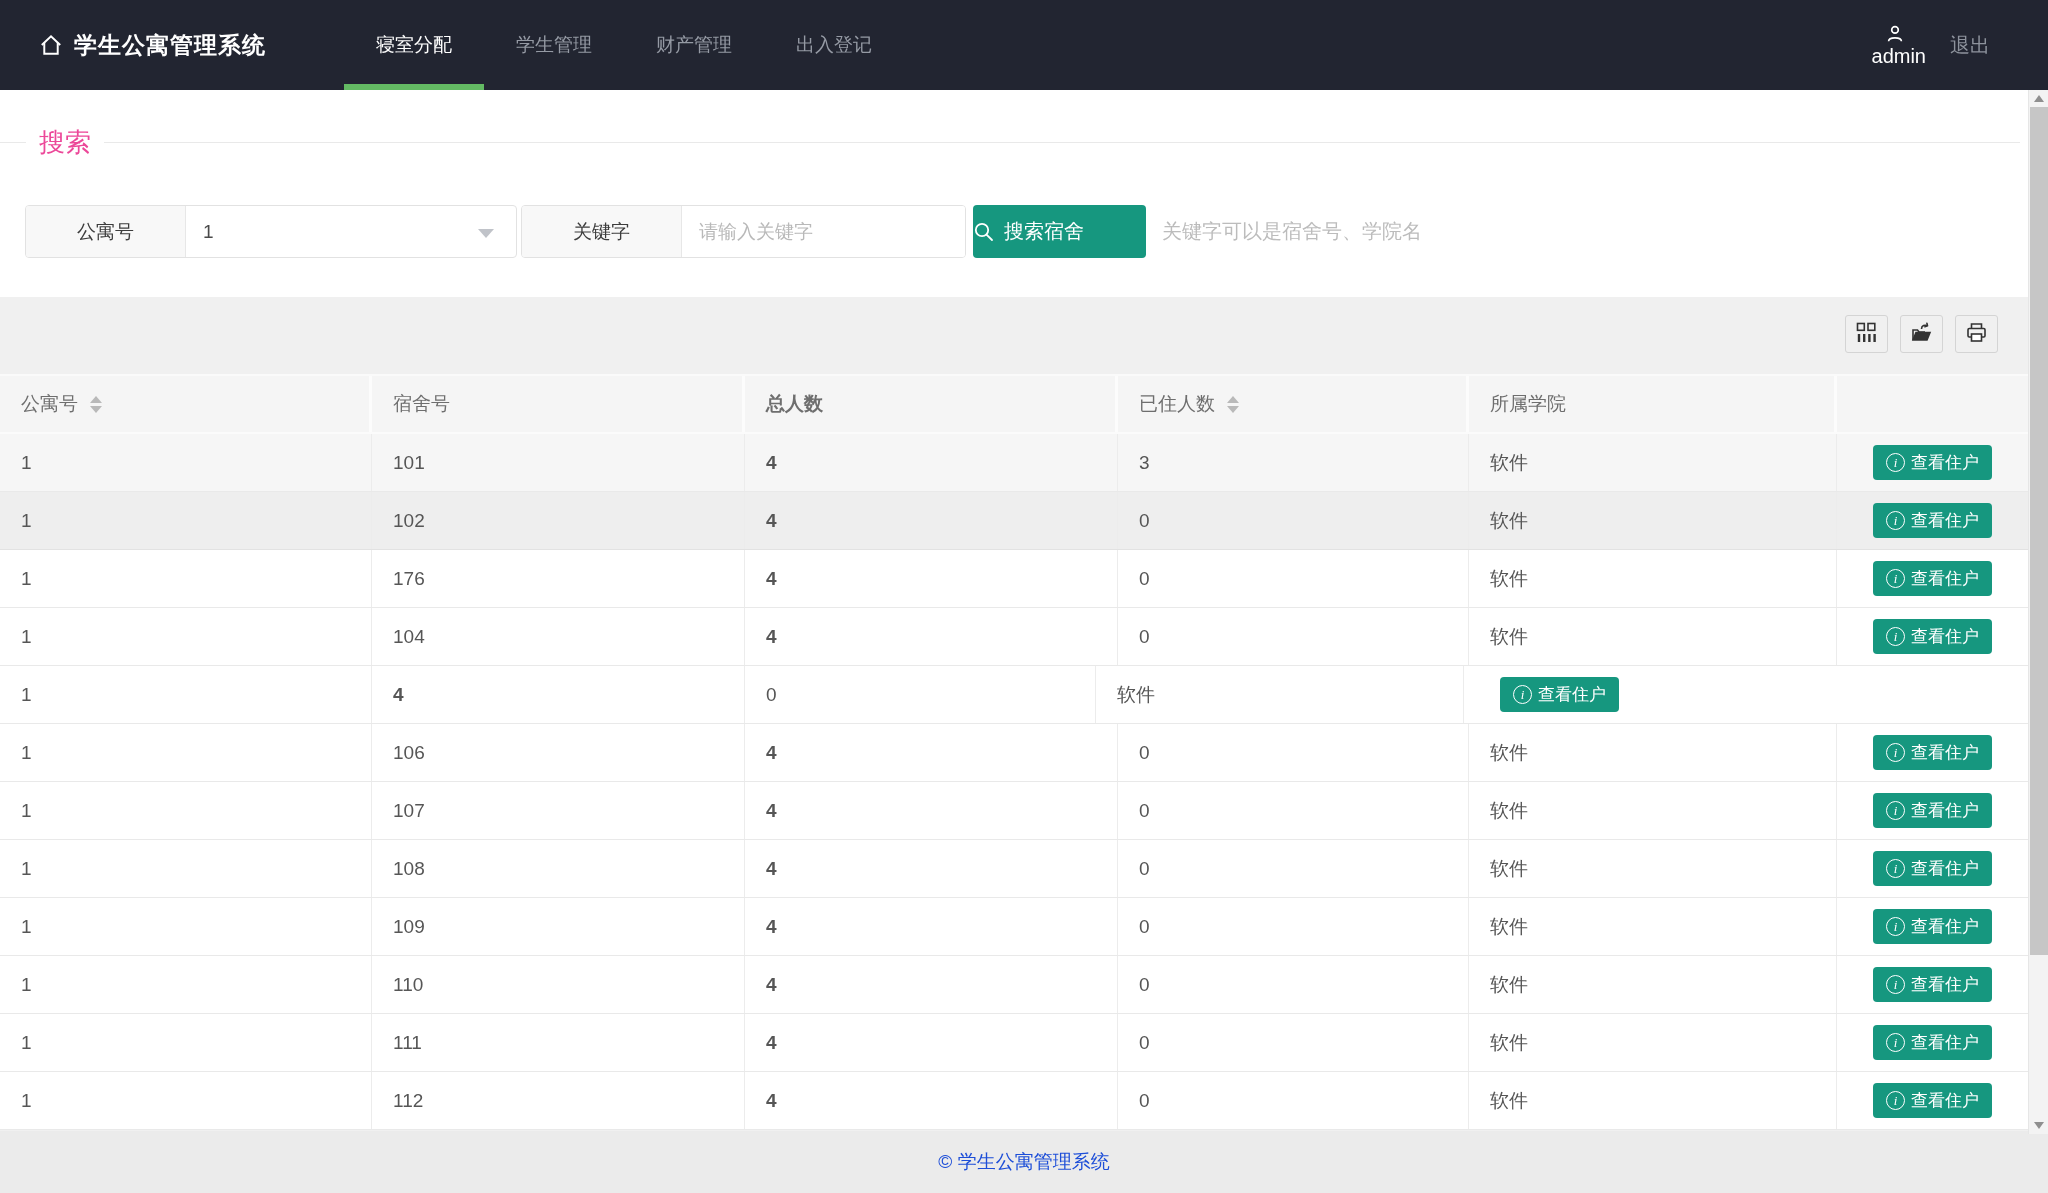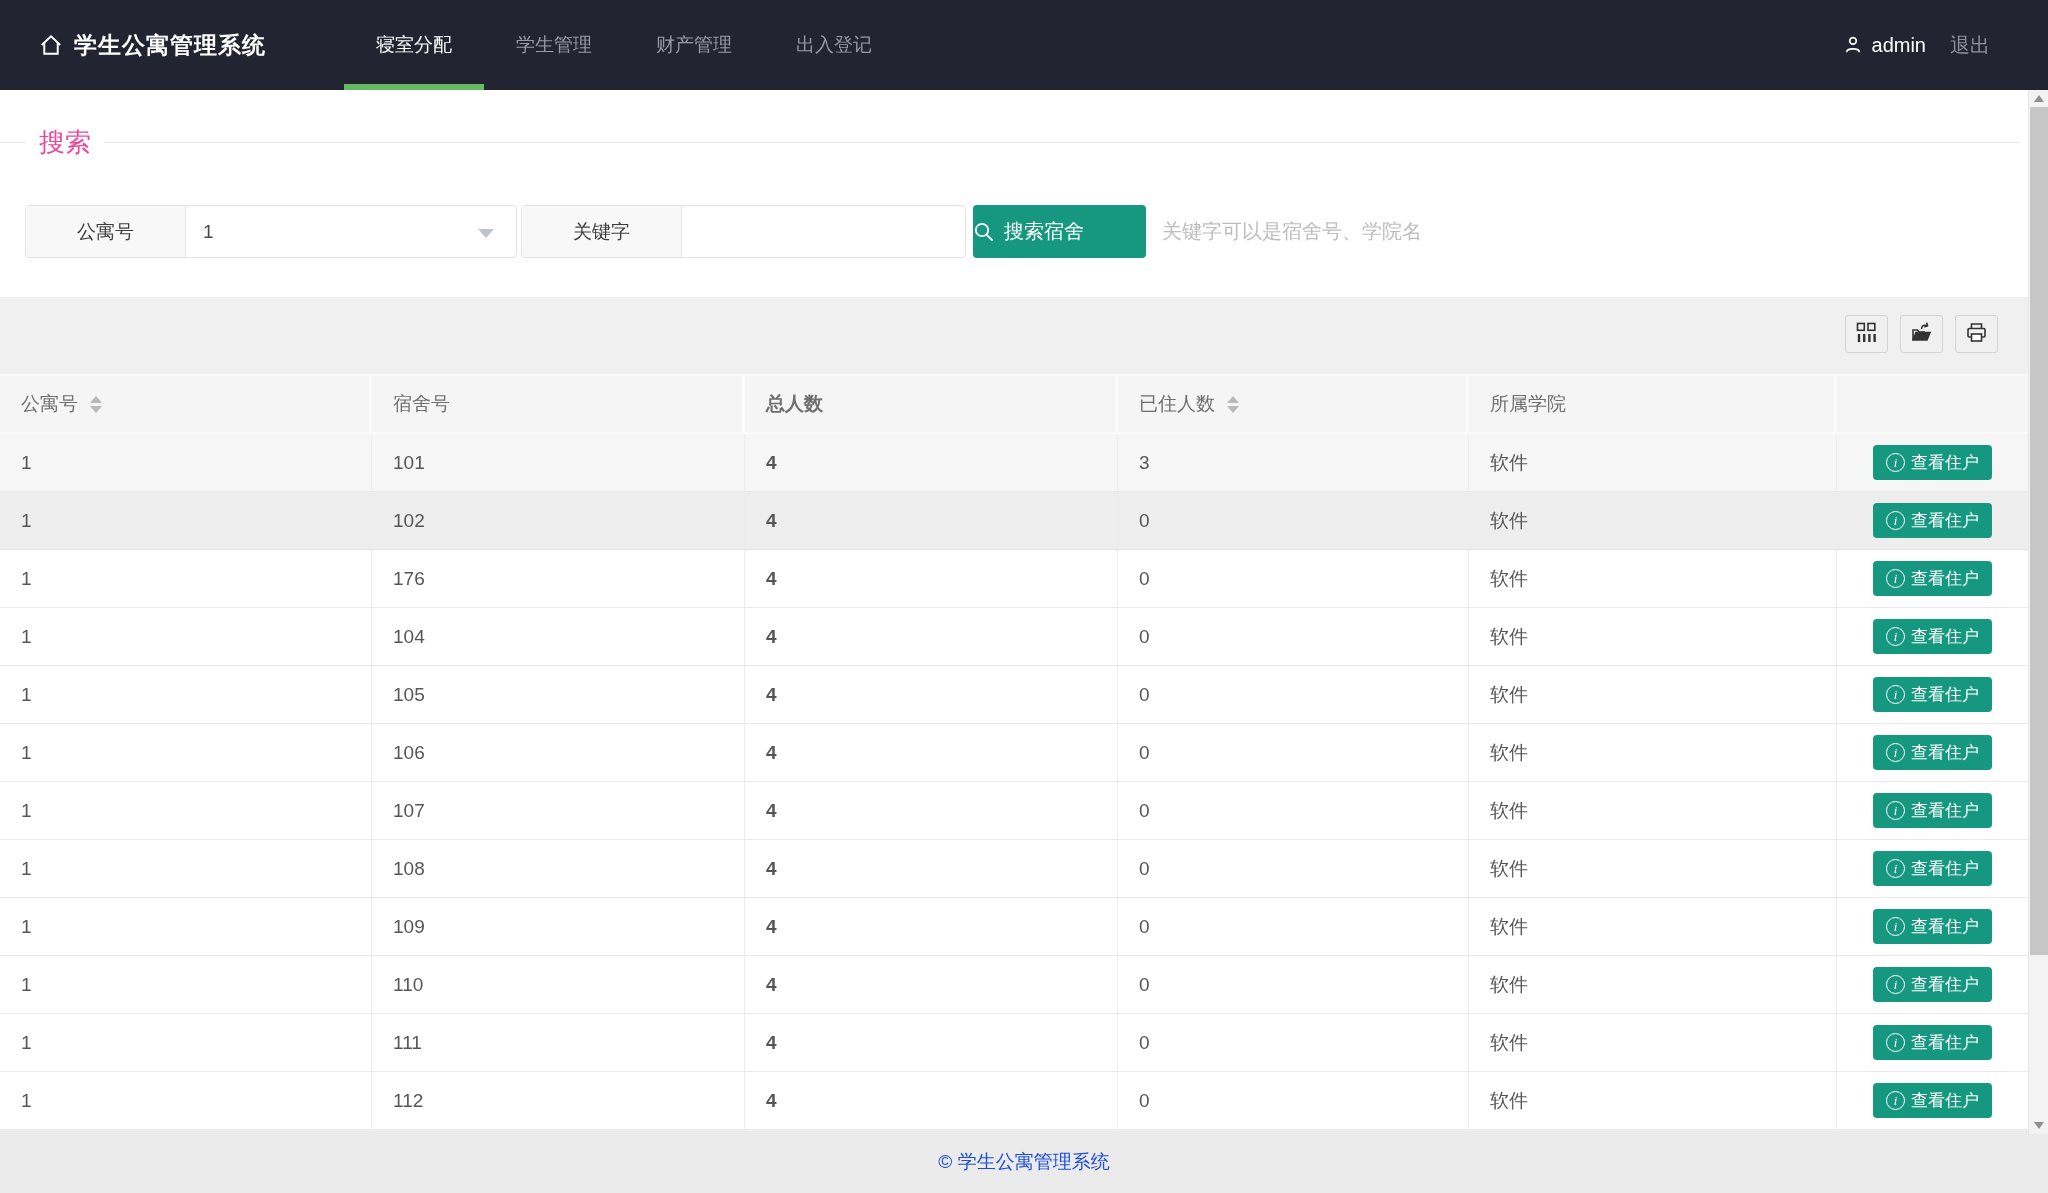--- a/index.html
+++ b/index.html
@@ -10,21 +10,21 @@
   
   .navbar { position:absolute; top:0; left:0; width:2048px; height:90px; background:#222531; display:flex; align-items:center; }
   .brand { display:flex; align-items:center; margin-left:38px; color:#fff; }
   .brand-icon { width:26px; height:26px; margin-right:10px; display:inline-flex; }
   .brand-text { font-size:23px; font-weight:bold; letter-spacing:1px; }
   .nav-items { display:flex; height:90px; margin-left:78px; }
   .nav-item { position:relative; height:90px; display:flex; align-items:center; padding:0 32px; font-size:19px; color:#959aa4; cursor:pointer; }
   .nav-item.active { color:#fff; }
   .nav-item.active .nav-underline { position:absolute; left:0; bottom:0; width:100%; height:6px; background:var(--green); }
   .nav-right { position:absolute; right:58px; top:0; height:90px; display:flex; align-items:center; }
-  .nav-user { display:flex; align-items:center; color:#fff; font-size:20px; }
+  .nav-user { display:flex; align-items:center; color:#fff; font-size:20px;flex-direction:column; }
   .nav-user .user-icon { width:22px; height:22px; margin-right:8px; display:inline-flex; }
   .nav-logout { margin-left:24px; color:#8d929c; font-size:20px; cursor:pointer; }
 
   
   .section-title-row { position:absolute; top:120px; left:0; width:2028px; height:44px; }
   .section-title-row .rule { position:absolute; top:22px; left:0; right:8px; border-top:1px solid #e9e9e9; }
   .section-title { position:absolute; top:0; left:26px; background:#fff; padding:0 13px; font-size:26px; font-weight:normal; color:#ec4899; line-height:44px; }
 
   .search-form { position:absolute; top:205px; left:0; width:2028px; height:53px; }
   .input-group { position:absolute; top:0; height:53px; display:flex; border:1px solid #e2e2e2; border-radius:4px; background:#fff; overflow:hidden; }
@@ -119,20 +119,23 @@
   <div class="search-form">
     <div class="input-group ig-apartment">
       <div class="ig-label">公寓号</div>
       <div class="ig-field">
         <div class="select-display">1</div>
         <span class="select-caret"></span>
       </div>
     </div>
     <div class="input-group ig-keyword">
       <div class="ig-label">关键字</div>
+      <div class="ig-field">
+        <input type="text" placeholder="请输入关键字" style="">
+      </div>
     </div>
     <button class="search-btn">
       <span class="mag-icon">
         <svg viewBox="0 0 22 22" fill="none" stroke="#ffffff" stroke-width="1.8">
           <circle cx="9" cy="9" r="6.2"></circle>
             <path d="M13.8 13.8 L19 19" stroke-linecap="round"></path>
         </svg>
       </span>
       <span>搜索宿舍</span>
     </button>
@@ -248,21 +251,20 @@
             <div class="gr-cell c4">软件</div>
             <div class="gr-cell c5">
               <button class="view-btn">
                 <span class="info-icon">i</span>
                 <span>查看住户</span>
               </button>
             </div>
           </div>
           <div class="grid-row">
             <div class="gr-cell c0">1</div>
-            <div class="gr-cell c1">105</div>
             <div class="gr-cell c2">4</div>
             <div class="gr-cell c3">0</div>
             <div class="gr-cell c4">软件</div>
             <div class="gr-cell c5">
               <button class="view-btn">
                 <span class="info-icon">i</span>
                 <span>查看住户</span>
               </button>
             </div>
           </div>

